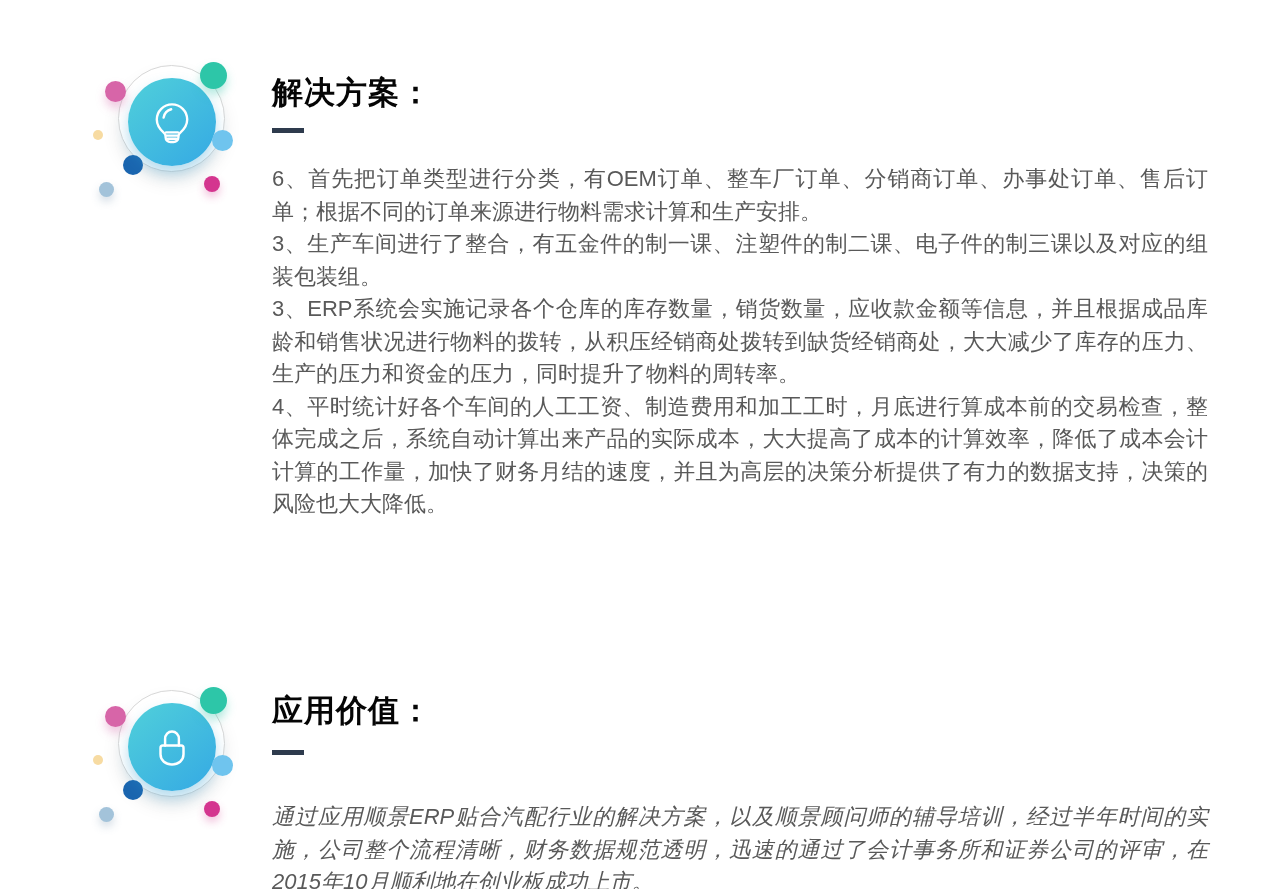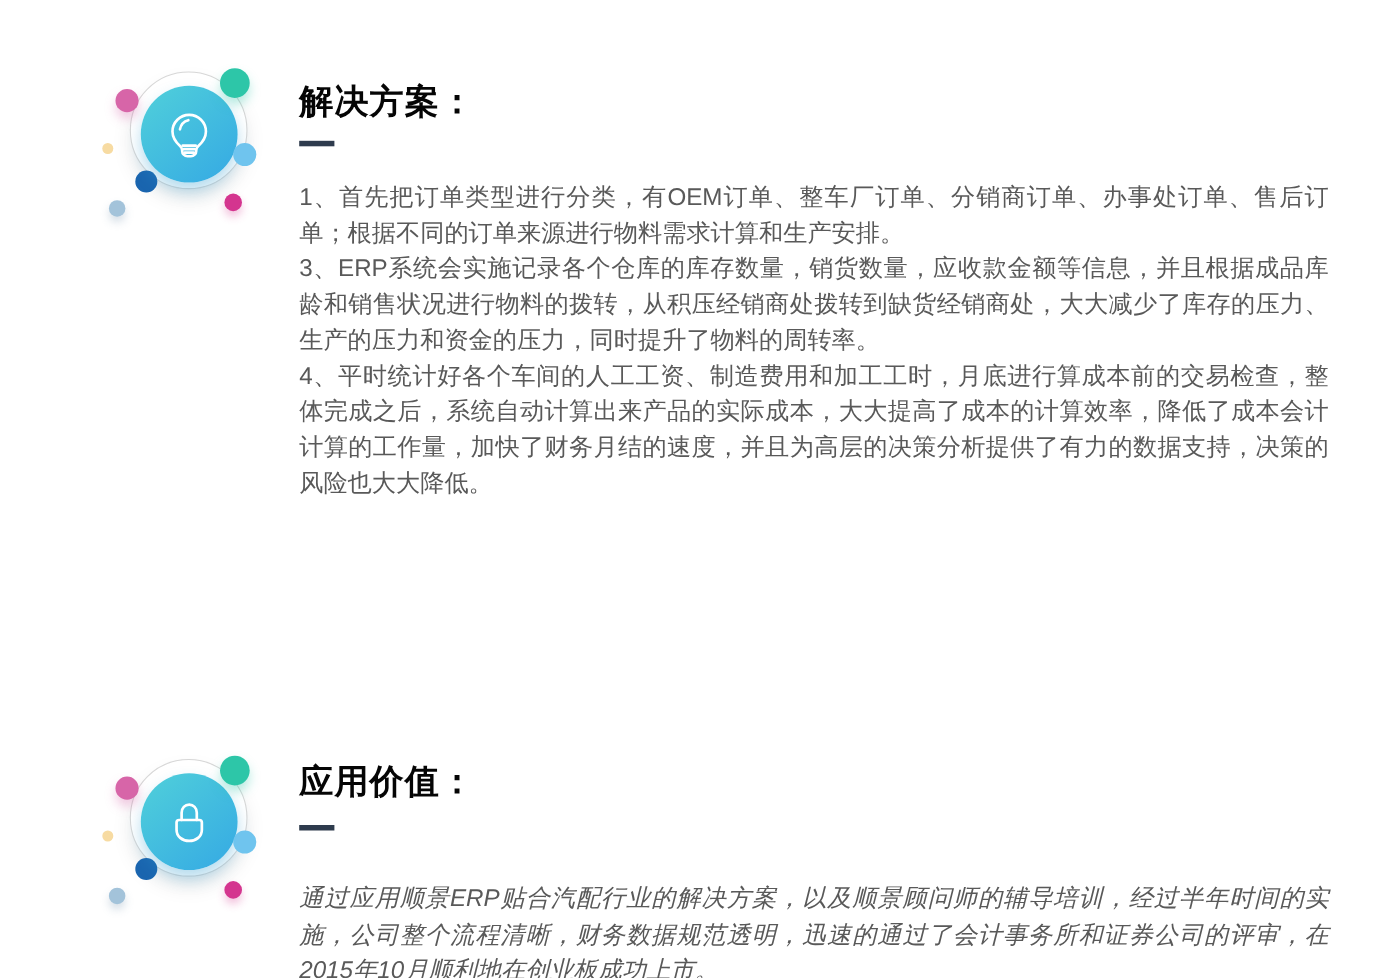--- a/index.html
+++ b/index.html
@@ -117,21 +117,22 @@
     </div>
     <span class="dot dot-green"></span>
     <span class="dot dot-lightblue"></span>
     <span class="dot dot-magenta"></span>
   </div>
 
   <h2 class="section-title title-solution">解决方案：</h2>
   <div class="title-underline underline-solution"></div>
 
   <div class="section-paragraphs paras-solution">
-    <p>1、首先把订单类型进行分类，有OEM订单、整车厂订单、分销商订单、办事处订单、售后订单；根据不同的订单来源进行物料需求计算和生产安排。</p>
+    <p>6、首先把订单类型进行分类，有OEM订单、整车厂订单、分销商订单、办事处订单、售后订单；根据不同的订单来源进行物料需求计算和生产安排。</p>
+    <p>3、生产车间进行了整合，有五金件的制一课、注塑件的制二课、电子件的制三课以及对应的组装包装组。</p>
     <p>3、ERP系统会实施记录各个仓库的库存数量，销货数量，应收款金额等信息，并且根据成品库龄和销售状况进行物料的拨转，从积压经销商处拨转到缺货经销商处，大大减少了库存的压力、生产的压力和资金的压力，同时提升了物料的周转率。</p>
     <p>4、平时统计好各个车间的人工工资、制造费用和加工工时，月底进行算成本前的交易检查，整体完成之后，系统自动计算出来产品的实际成本，大大提高了成本的计算效率，降低了成本会计计算的工作量，加快了财务月结的速度，并且为高层的决策分析提供了有力的数据支持，决策的风险也大大降低。</p>
   </div>
 
   <div class="badge badge-value">
     <div class="badge-ring"></div>
     <span class="dot dot-pink"></span>
     <span class="dot dot-cream"></span>
     <span class="dot dot-darkblue"></span>
     <span class="dot dot-steel"></span>

